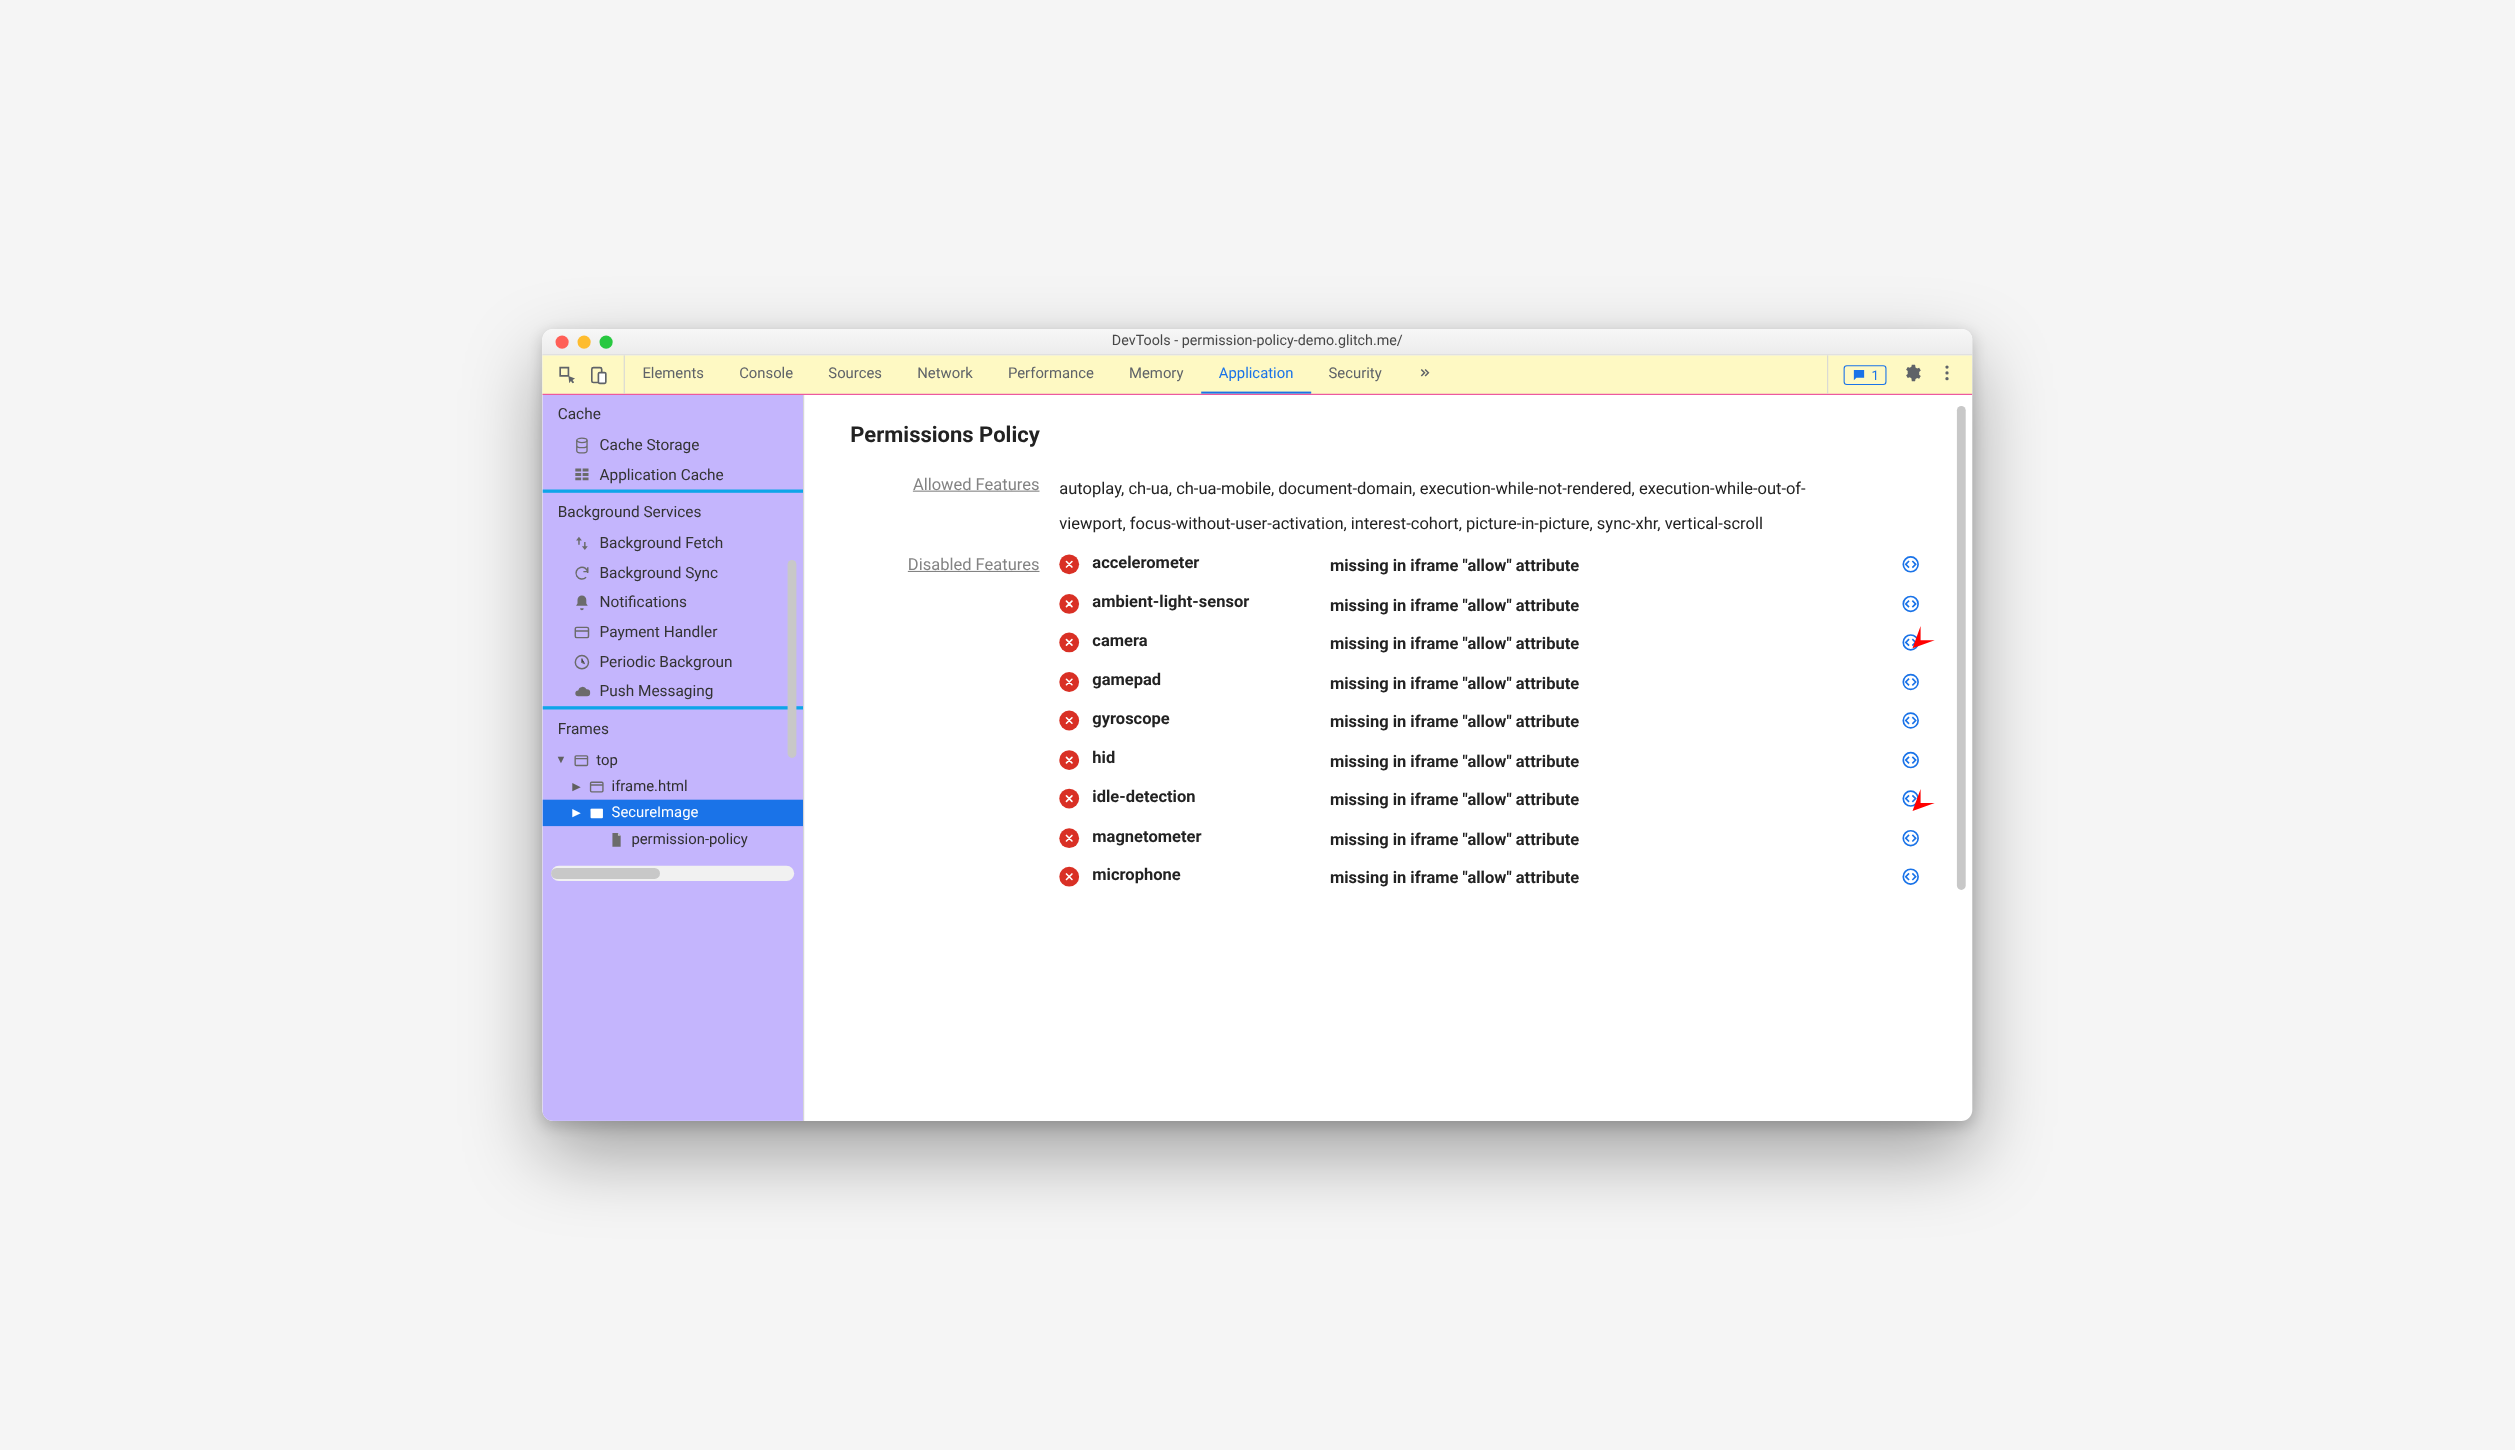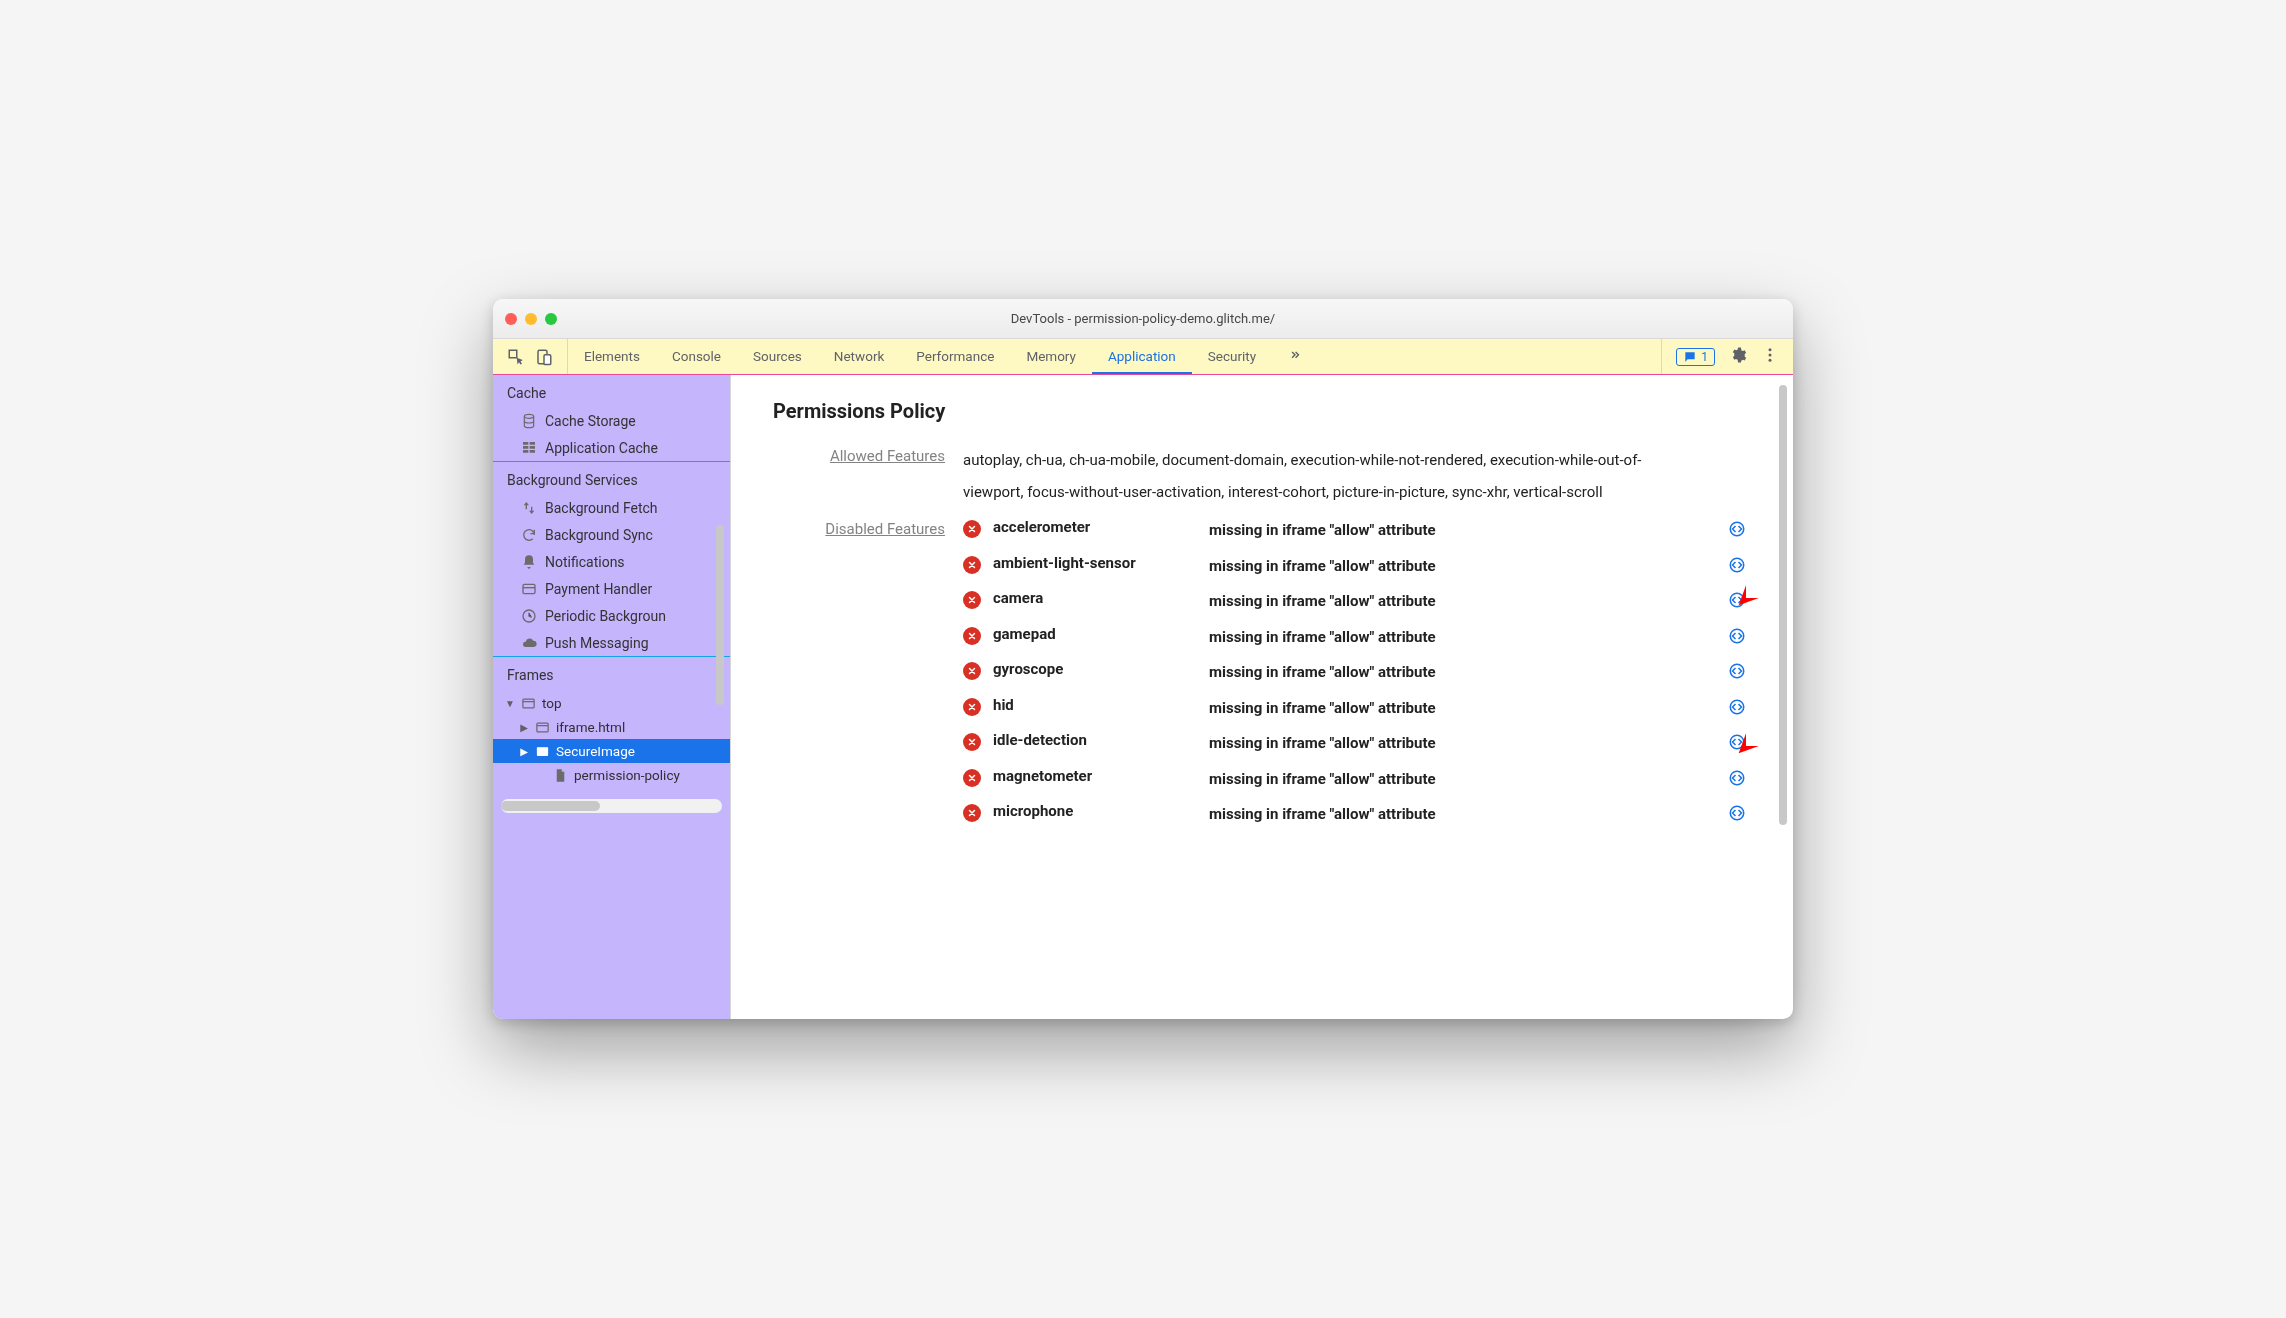--- a/index.html
+++ b/index.html
@@ -19,21 +19,21 @@
     background: #fff;
     border-radius: 10px;
     box-shadow: 0 30px 70px rgba(0,0,0,.35), 0 4px 14px rgba(0,0,0,.18);
     display: flex;
     flex-direction: column;
     overflow: hidden;
     position: relative;
   }
   
   .titlebar {
-    height: 40px;
+    height: 24px;
     background: linear-gradient(#f7f7f7,#ececec);
     border-bottom: 1px solid #d9d9d9;
     display: flex;
     align-items: center;
     padding: 0 12px;
     gap: 8px;
     flex: 0 0 auto;
     position: relative;
   }
   .traffic { display:flex; gap:8px; }
@@ -78,21 +78,21 @@
   .body { flex:1; display:flex; overflow:hidden; position:relative;}
   
   .sidebar {
     width:238px; flex:0 0 238px; border-right:1px solid #d6d6d6;
     display:flex; flex-direction:column; overflow:hidden; background:#c4b5fd;
     position:relative;
   }
   .sidebar-scroll{ overflow:auto; flex:1; }
   .side-section-label{
     font-size:14px; color:#333; padding:10px 14px 6px 14px;
-    border-top:1px solid #0ea5e9;
+    border-top:3px solid #0ea5e9;
   }
   .side-section-label.first{ border-top:none; padding-top:10px;}
   .side-item{
     display:flex; align-items:flex-start; gap:8px; padding:5.5px 10px 5.5px 28px;
     font-size:14px; color:#333; cursor:pointer; white-space:nowrap; overflow:hidden;
   }
   .side-item svg{width:16px;height:16px;flex:0 0 16px;color:#6b6b6b;}
   .tree{padding:2px 0 8px 0;}
   .tree-row{
     display:flex; align-items:center; gap:6px; padding:4px 8px 4px 12px;

